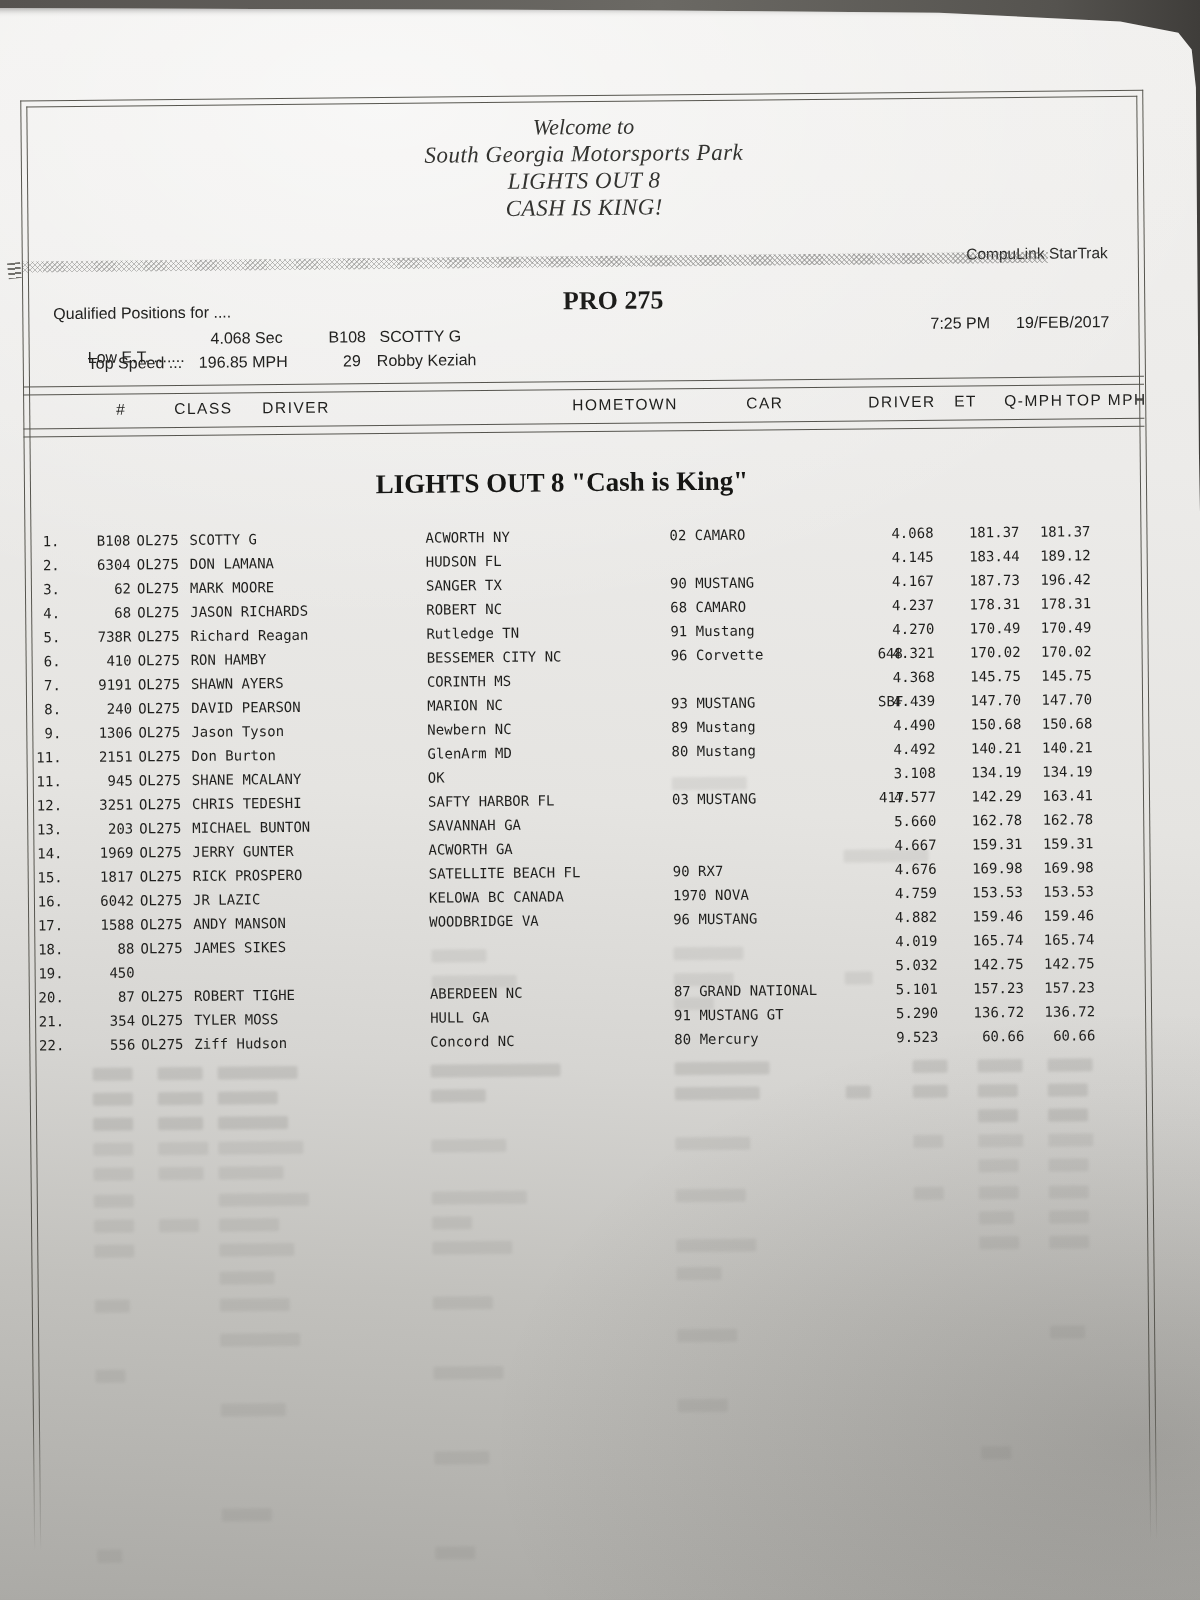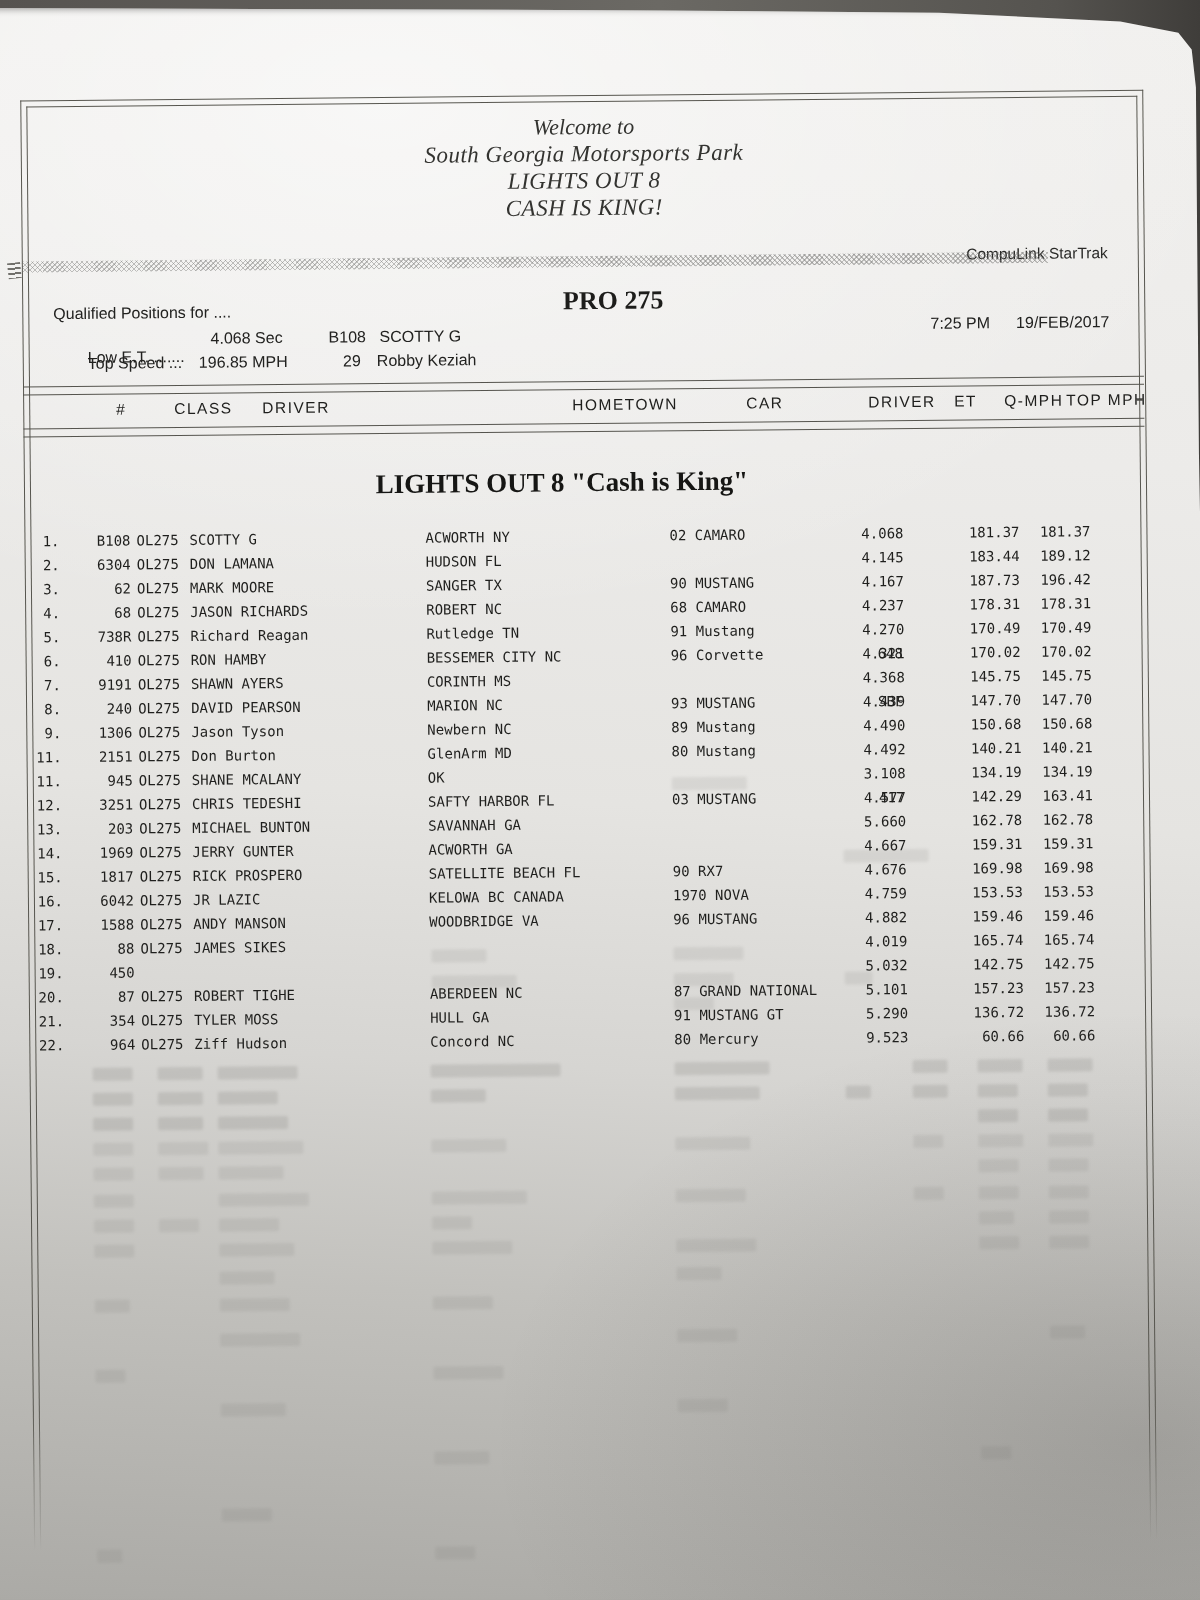--- a/index.html
+++ b/index.html
@@ -68,21 +68,21 @@
   .rows{position:absolute;left:0;top:0;width:1200px;height:1600px;}
   .row{position:absolute;left:0;width:1160px;height:24px;}
   .cell{position:absolute;top:0;font-family:"DejaVu Sans Mono",monospace;font-size:14px;color:#1f1f1d;white-space:pre;}
   .c-pos{left:28px;width:34px;text-align:right;}
   .c-num{left:70px;width:63px;text-align:right;}
   .c-class{left:139px;}
   .c-driver{left:192px;}
   .c-home{left:428px;}
   .c-car{left:672px;}
   .c-motor{left:843px;margin-left:36px;}
-  .c-et{left:836px;width:70px;text-align:right;}
+  .c-et{left:880px;width:70px;text-align:center;}
   .c-q{left:952px;width:70px;text-align:right;}
   .c-top{left:1023px;width:70px;text-align:right;}
 
   .ghosts{position:absolute;left:0;top:0;width:1200px;height:1600px;}
   .ghost{position:absolute;height:13px;border-radius:2px;background:#6f6e6a;opacity:.12;filter:blur(1.6px);}
   .ghost.g2{opacity:.18;}
 </style>
 </head>
 <body>
 
@@ -442,21 +442,21 @@
           <span class="cell c-class">OL275</span>
           <span class="cell c-driver">TYLER MOSS</span>
           <span class="cell c-home">HULL GA</span>
           <span class="cell c-car">91 MUSTANG GT</span>
           <span class="cell c-et">5.290</span>
           <span class="cell c-q">136.72</span>
           <span class="cell c-top">136.72</span>
         </div>
         <div class="row" style="top: 1032px;">
           <span class="cell c-pos">22.</span>
-          <span class="cell c-num">964</span>
+          <span class="cell c-num">556</span>
           <span class="cell c-class">OL275</span>
           <span class="cell c-driver">Ziff Hudson</span>
           <span class="cell c-home">Concord NC</span>
           <span class="cell c-car">80 Mercury</span>
           <span class="cell c-et">9.523</span>
           <span class="cell c-q">60.66</span>
           <span class="cell c-top">60.66</span>
         </div>
       </div>
 

